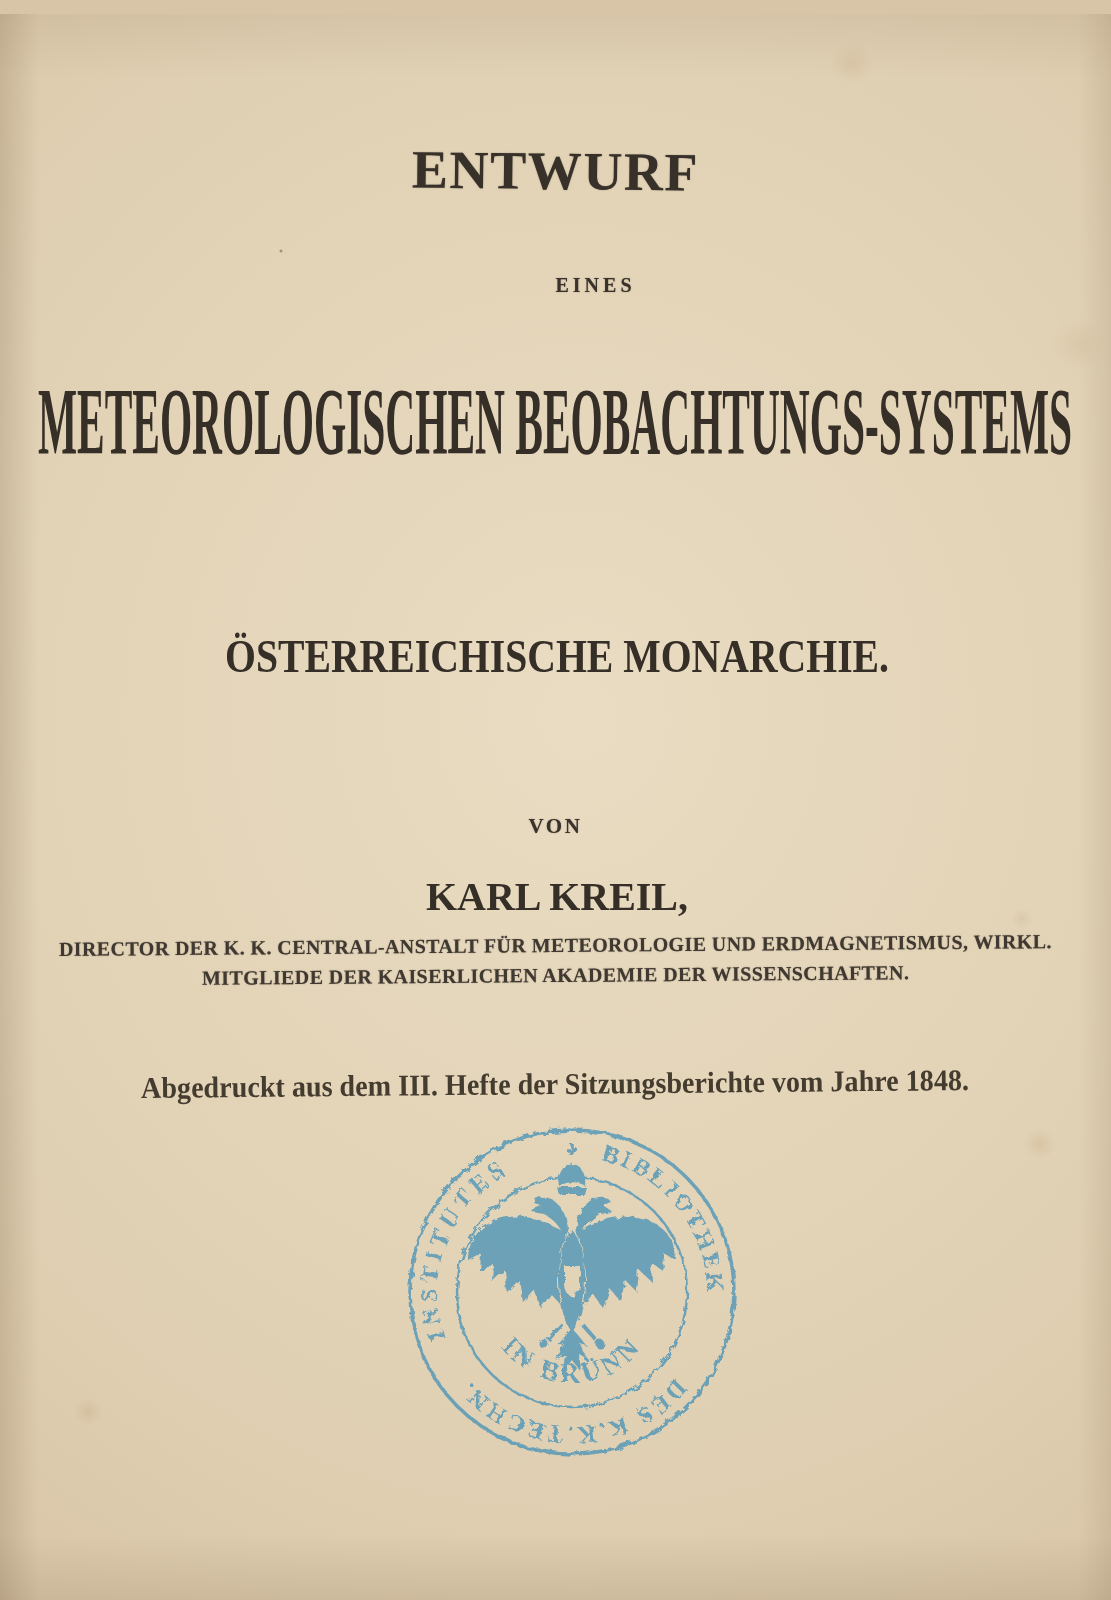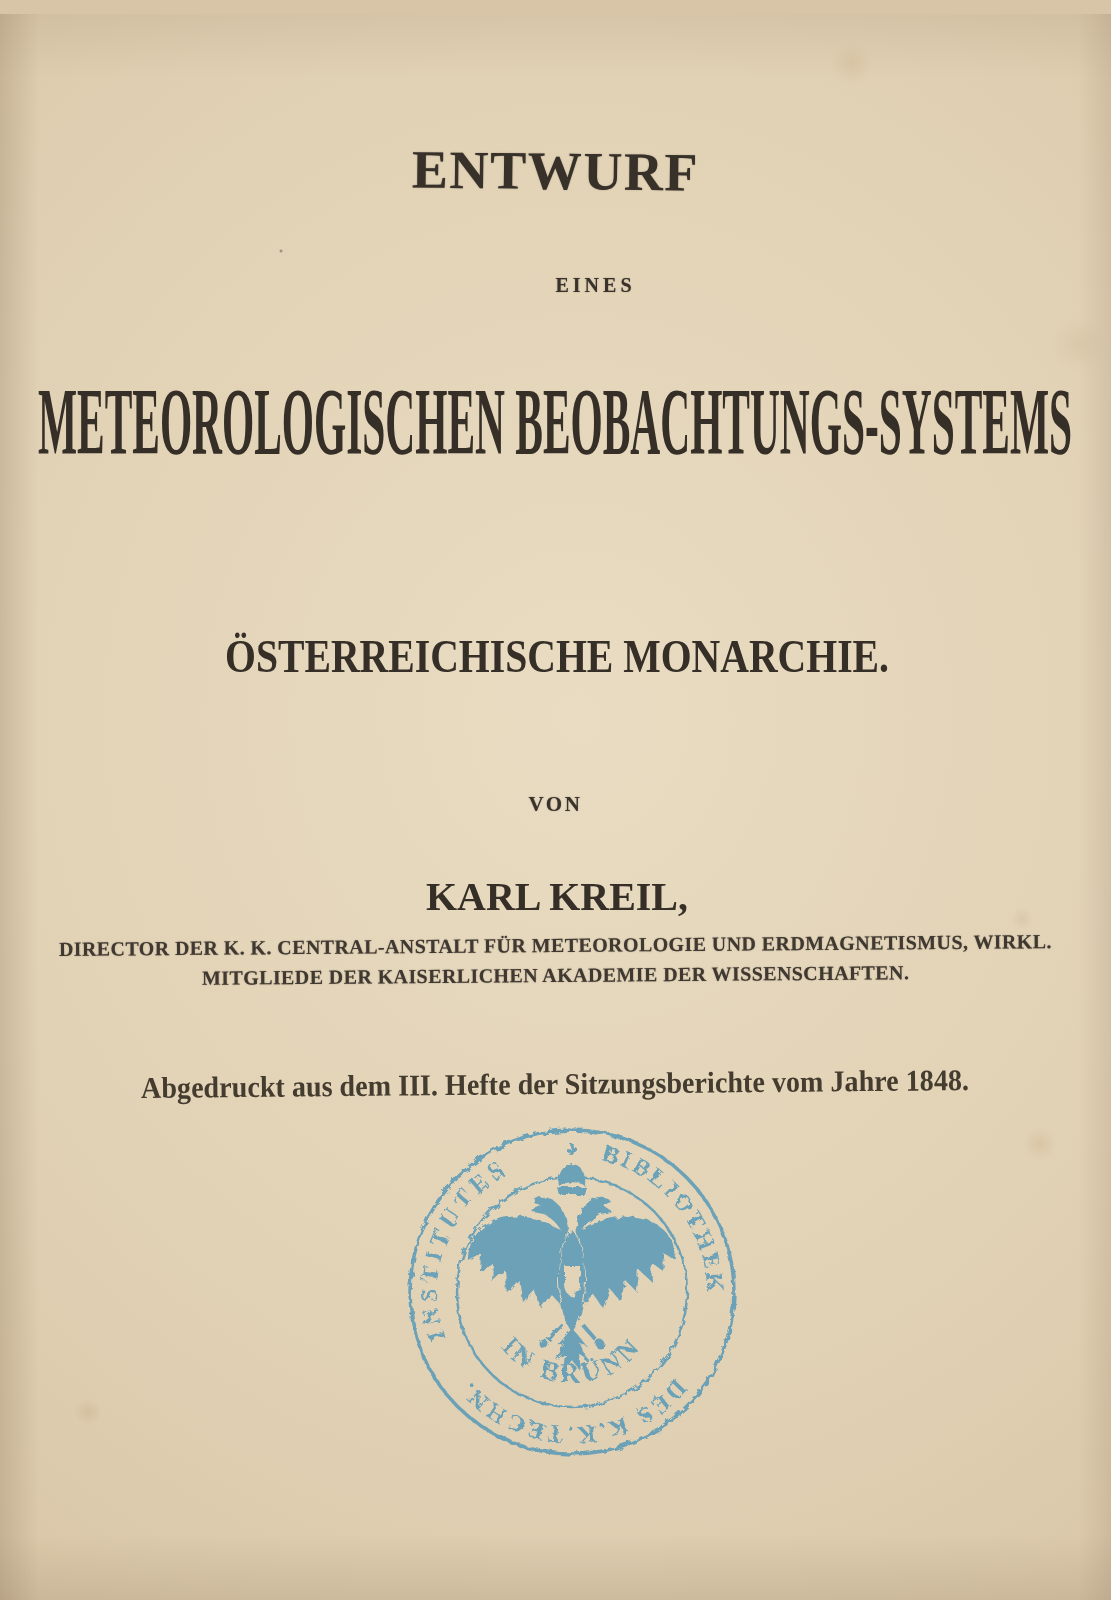--- a/index.html
+++ b/index.html
@@ -27,21 +27,21 @@
       radial-gradient(circle 40px at 1078px 330px, rgba(158,120,78,.10), rgba(158,120,78,0) 70%);
   }
   .tline{
     position:absolute;left:0;width:100%;text-align:center;white-space:nowrap;
     font-weight:bold;
     text-shadow:0 0 1.2px rgba(56,48,38,.55);
   }
   .pretitle{top:126px;font-size:54px;letter-spacing:.03em;transform:rotate(.6deg);color:#37312a;}
   .article{top:260px;font-size:20px;letter-spacing:.2em;padding-left:40px;}
   .preposition{top:506px;font-size:24px;letter-spacing:.05em;}
-  .von{top:778px;font-size:21px;letter-spacing:.12em;}
+  .von{top:800px;font-size:21px;letter-spacing:.12em;}
   .affil{top:916px;font-size:20px;letter-spacing:.02em;line-height:1.5;transform:rotate(-.45deg);color:#403931;}
   .svgline{position:absolute;left:0;overflow:visible;}
   .svgline text{
     fill:#352f27;font-family:"Liberation Serif","DejaVu Serif",serif;font-weight:bold;
   }
   #maintitle-svg{top:348px;width:1111px;height:130px;}
   #subtitle-svg{top:602px;width:1111px;height:80px;}
   #author-svg{top:848px;width:1111px;height:70px;}
   #imprint-svg{top:1040px;width:1111px;height:60px;transform:rotate(-.55deg);}
   #imprint-svg text{fill:#453c30;}

